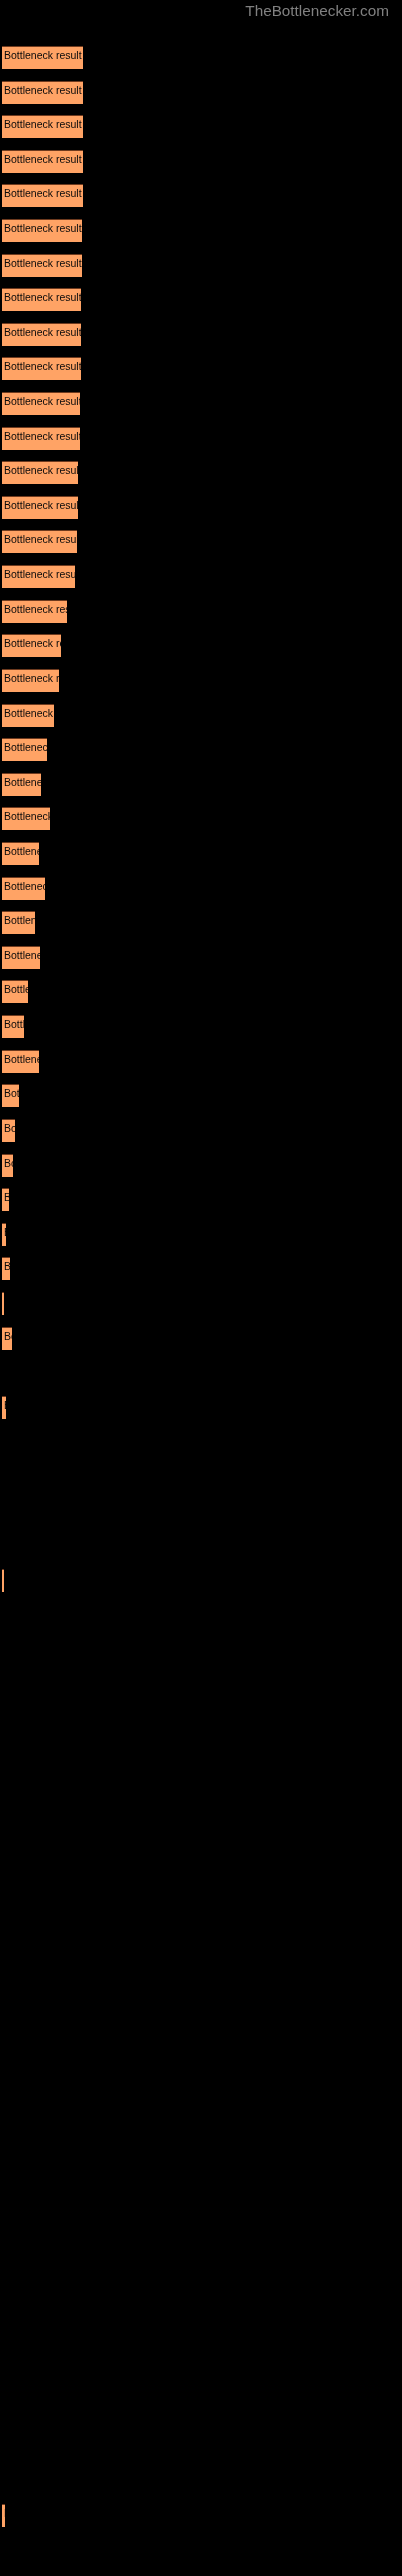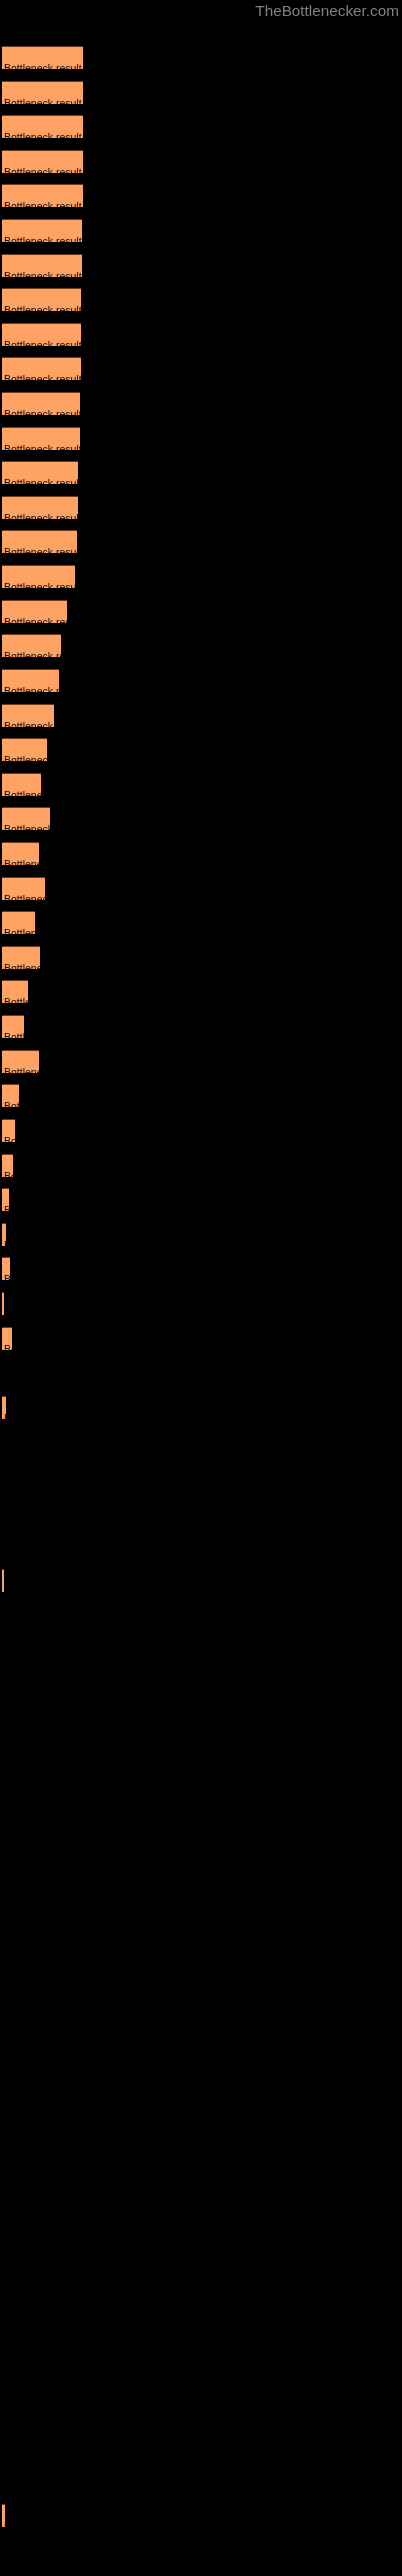--- a/index.html
+++ b/index.html
@@ -9,21 +9,21 @@
   }
   body {
     width: 403px;
     height: 2576px;
     position: relative;
     overflow: hidden;
     font-family: "Liberation Sans", sans-serif;
   }
   #site-title {
     position: absolute;
-    right: 4px;
+    right: 14px;
     top: 1.6px;
     color: #808080;
     font-size: 15.3px;
     font-family: "Liberation Sans", sans-serif;
     letter-spacing: 0px;
     white-space: nowrap;
   }
   #chart {
     position: absolute;
     left: 0;
@@ -43,21 +43,21 @@
     height: 22.5px;
     background: #FFA365;
     border-top: 1.6px solid #6E3A1E;
     box-sizing: border-box;
     overflow: hidden;
     white-space: nowrap;
   }
   .bar-label {
     position: absolute;
     left: 2.4px;
-    top: 13px;
+    top: 0;
     font-size: 10.5px;
     line-height: 16px;
     color: #0a0a0a;
     white-space: nowrap;
     font-family: "Liberation Sans", sans-serif;
     pointer-events: none;
   }
 </style>
 </head>
 <body>

